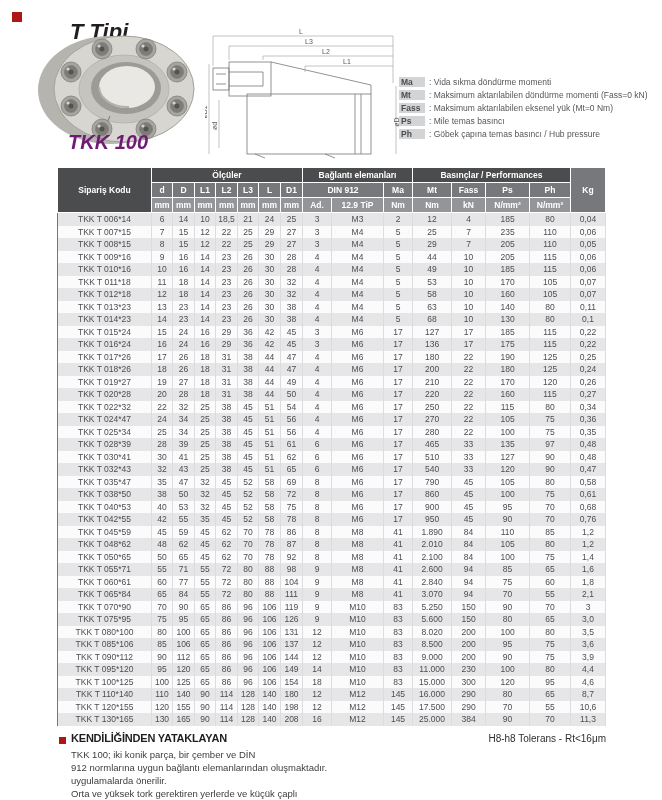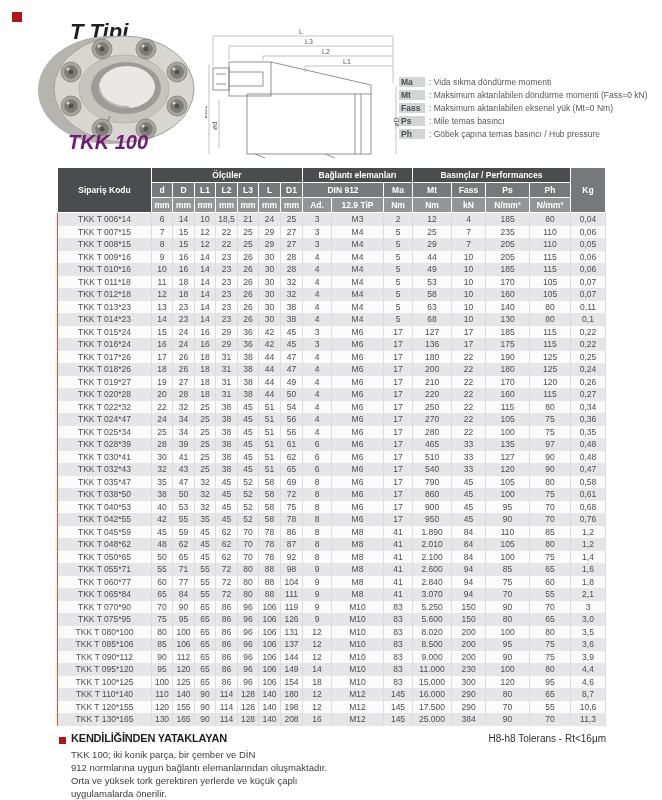--- a/index.html
+++ b/index.html
@@ -747,21 +747,21 @@
         <td>9</td>
         <td>M8</td>
         <td>41</td>
         <td>2.600</td>
         <td>94</td>
         <td>85</td>
         <td>65</td>
         <td>1,6</td>
       </tr>
       <tr>
-        <td>TKK T 060*77</td>
+        <td>TKK T 060*61</td>
         <td>60</td>
         <td>77</td>
         <td>55</td>
         <td>72</td>
         <td>80</td>
         <td>88</td>
         <td>104</td>
         <td>9</td>
         <td>M8</td>
         <td>41</td>
@@ -971,15 +971,15 @@
       </tr>
     </tbody>
 </table>
 
 <div class="abs redsq" id="sq-footer"></div>
 <div class="abs" id="footer-heading">KENDİLİĞİNDEN YATAKLAYAN</div>
 <div class="abs" id="tolerance-note">H8-h8 Tolerans - Rt&lt;16μm</div>
 <div class="abs" id="footer-paragraph">
   <div>TKK 100; iki konik parça, bir çember ve DİN</div>
   <div>912 normlarına uygun bağlantı elemanlarından oluşmaktadır.</div>
+  <div>uygulamalarda önerilir.</div>
   <div>Orta ve yüksek tork gerektiren yerlerde ve küçük çaplı</div>
-  <div>uygulamalarda önerilir.</div>
 </div>
 
 </body></html>

